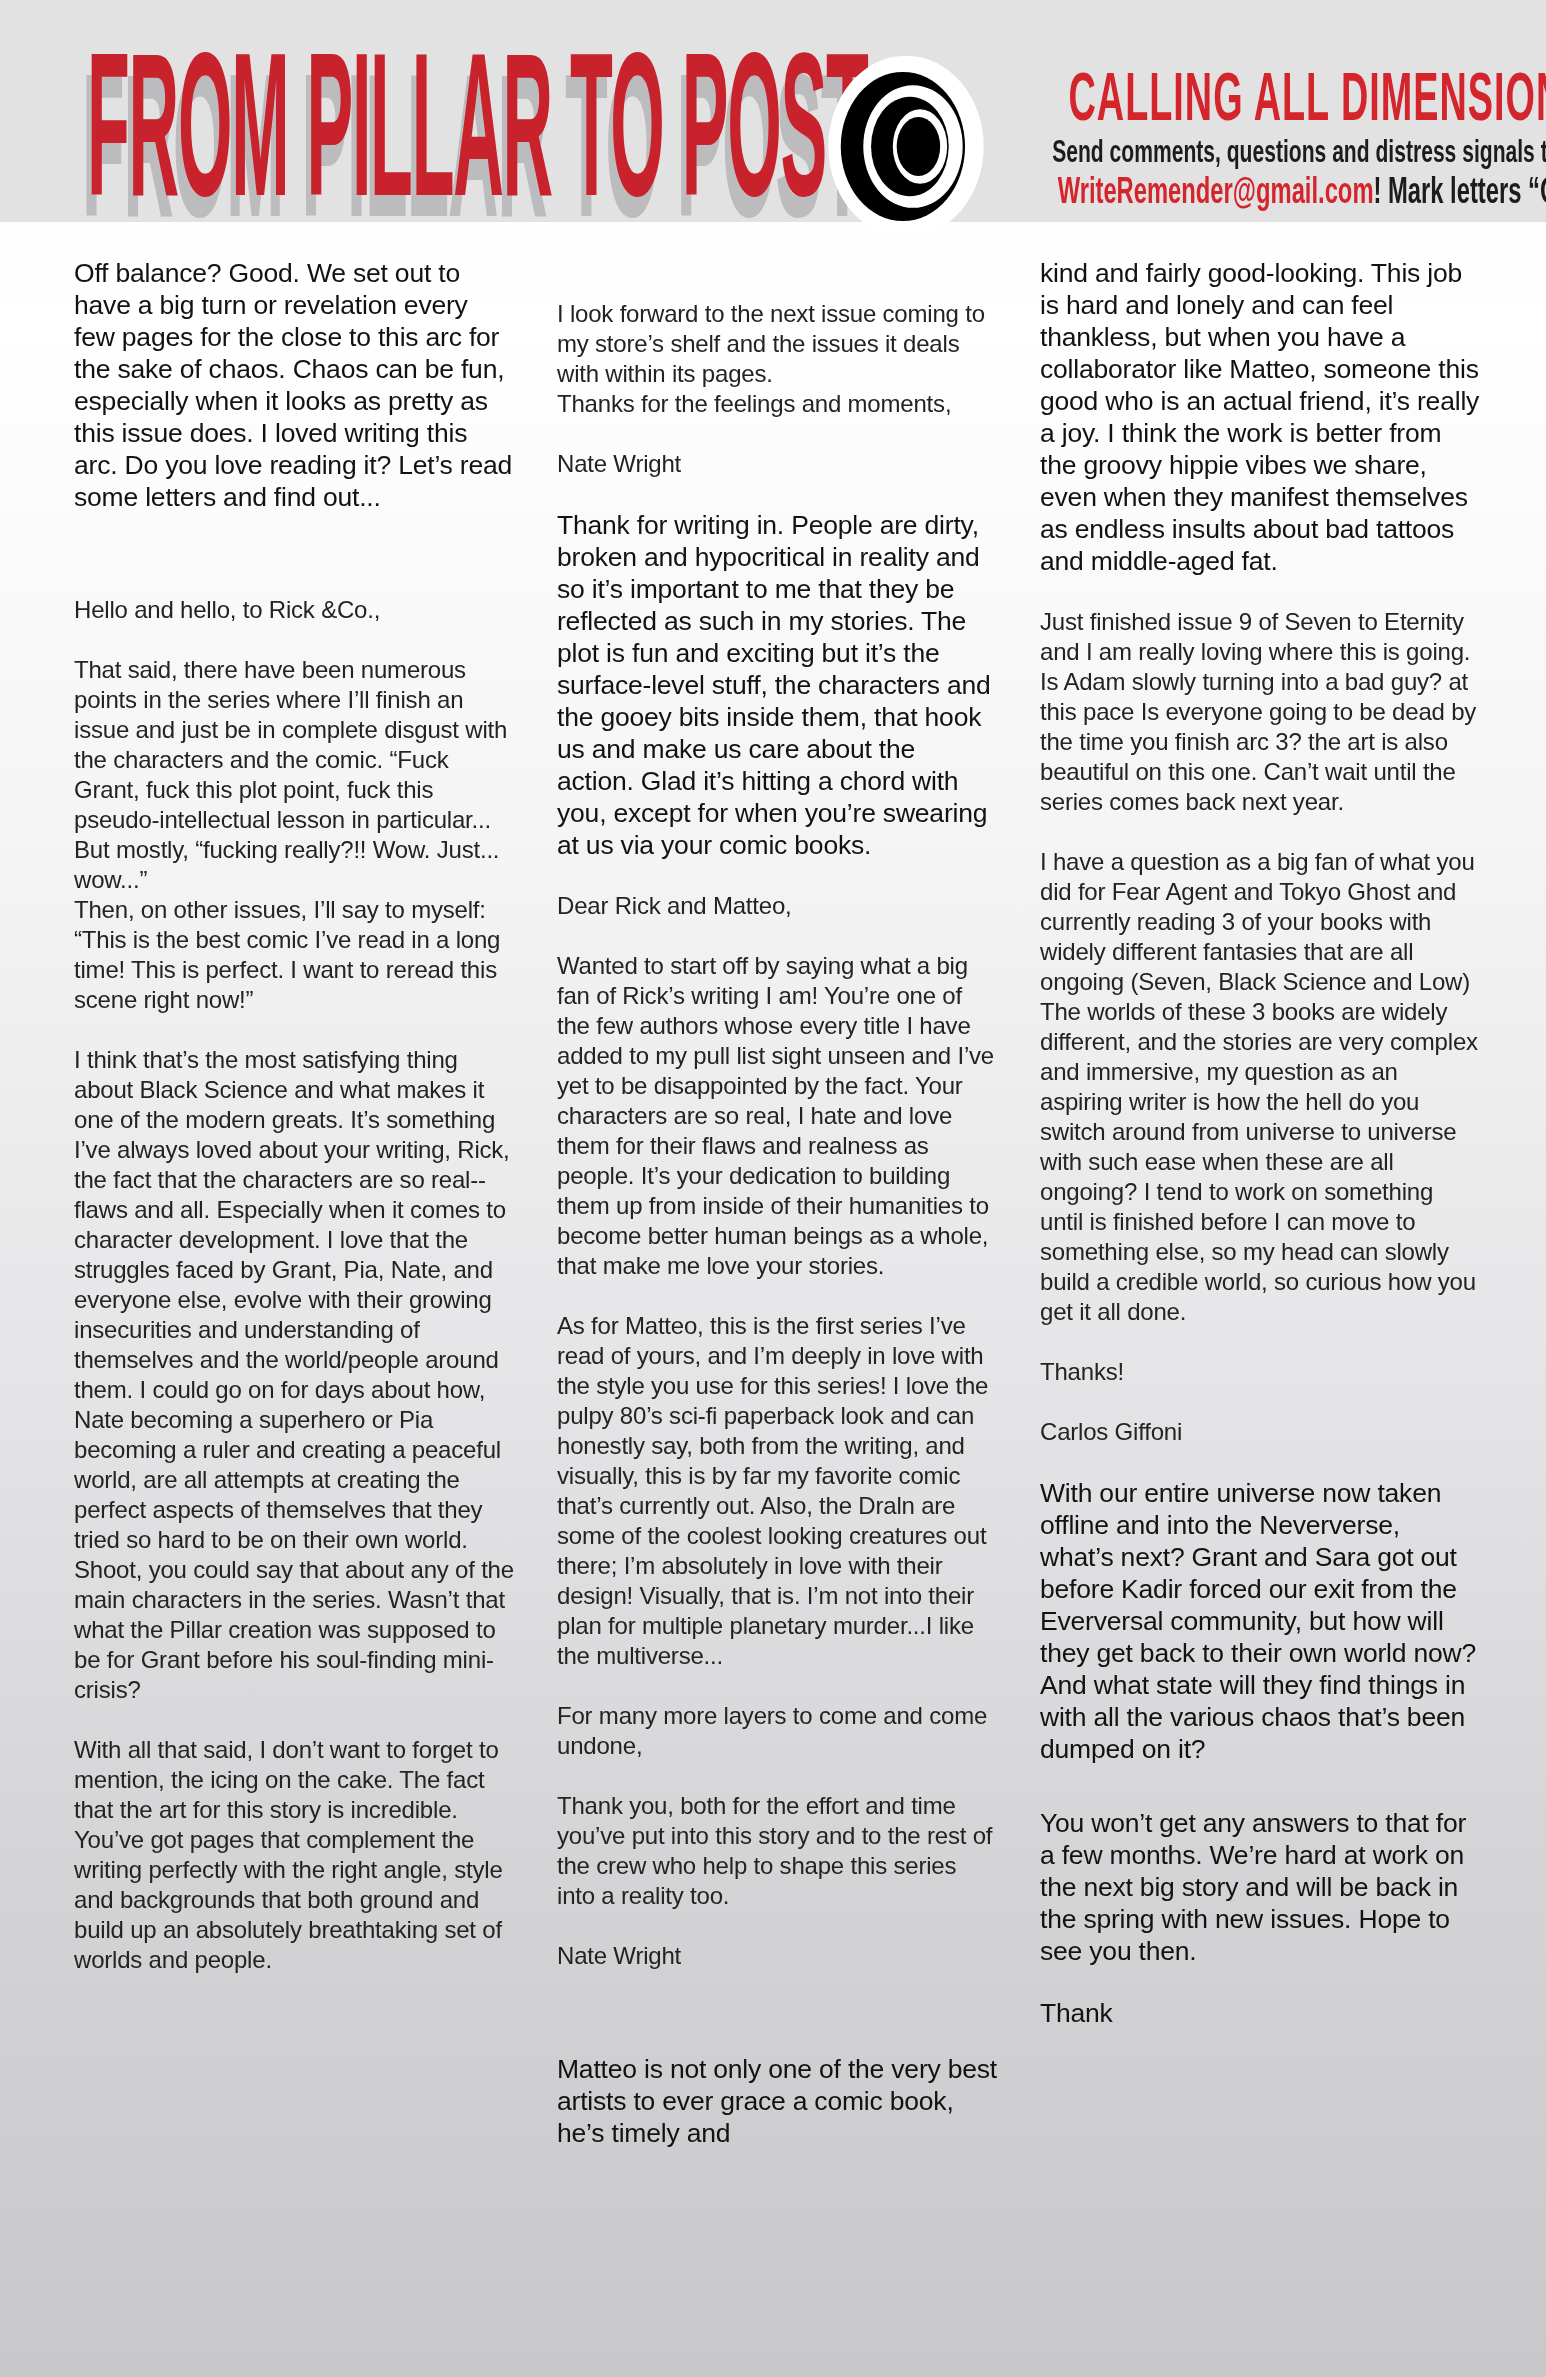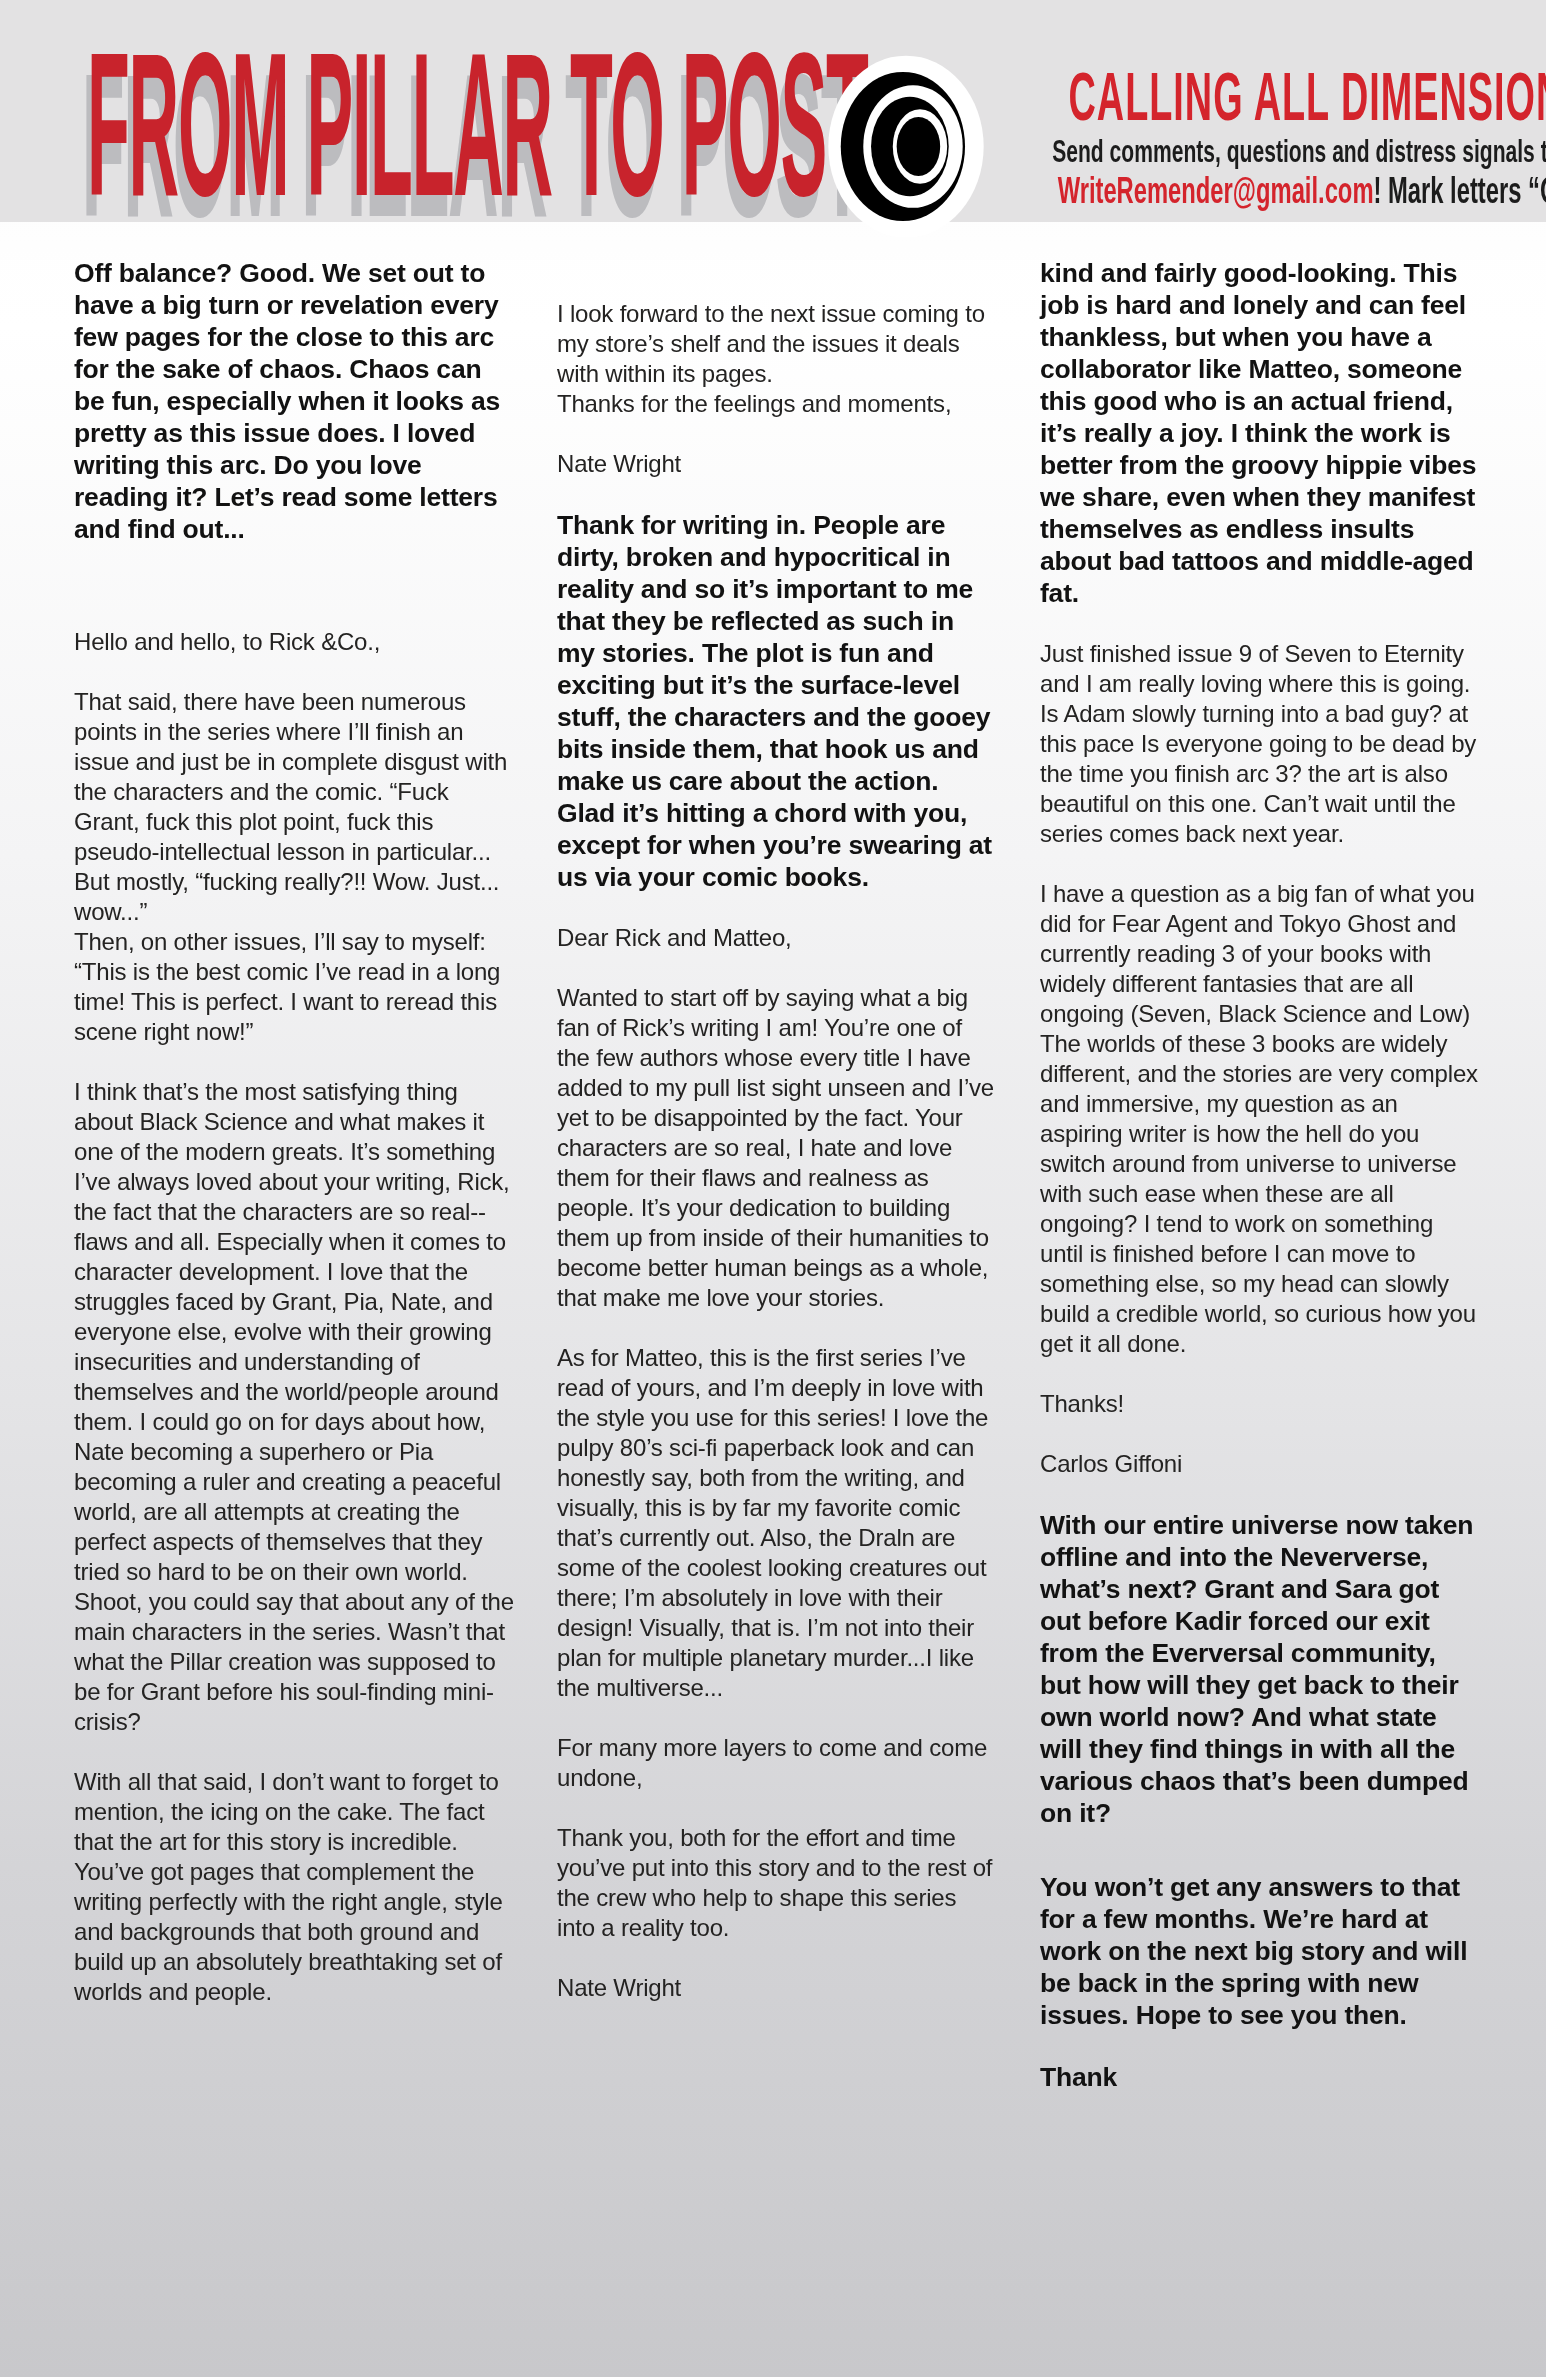--- a/index.html
+++ b/index.html
@@ -56,21 +56,21 @@
   .col{width:440px;flex:0 0 440px;}
   .block{
     margin-top:30px;
     white-space:pre-line;
     color:#242322;
     font-size:24px;line-height:30px;
     letter-spacing:-0.2px;
   }
   .block:first-child{margin-top:0;}
   .block.bold{
-    font-weight:bold;color:#121212;
+    font-weight:normal;color:#121212;
     font-size:26.5px;line-height:32px;letter-spacing:-0.2px;
   }
   .block.gap-sm{margin-top:42px;}
   .block.gap-md{}
   .block.gap-lg{margin-top:82px;}
 </style>
 </head>
 <body>
 
 <div id="page">
@@ -107,20 +107,21 @@
         <div class="block gap-sm">I look forward to the next issue coming to my store’s shelf and the issues it deals with within its pages.
 Thanks for the feelings and moments,</div>
         <div class="block">Nate Wright</div>
         <div class="block bold">Thank for writing in. People are dirty, broken and hypocritical in reality and so it’s important to me that they be reflected as such in my stories. The plot is fun and exciting but it’s the surface-level stuff, the characters and the gooey bits inside them, that hook us and make us care about the action. Glad it’s hitting a chord with you, except for when you’re swearing at us via your comic books.</div>
         <div class="block gap-md">Dear Rick and Matteo,</div>
         <div class="block">Wanted to start off by saying what a big fan of Rick’s writing I am! You’re one of the few authors whose every title I have added to my pull list sight unseen and I’ve yet to be disappointed by the fact. Your characters are so real, I hate and love them for their flaws and realness as people. It’s your dedication to building them up from inside of their humanities to become better human beings as a whole, that make me love your stories.</div>
         <div class="block">As for Matteo, this is the first series I’ve read of yours, and I’m deeply in love with the style you use for this series! I love the pulpy 80’s sci-fi paperback look and can honestly say, both from the writing, and visually, this is by far my favorite comic that’s currently out.  Also, the Draln are some of the coolest looking creatures out there; I’m absolutely in love with their design! Visually, that is.  I’m not into their plan for multiple planetary murder...I like the multiverse...</div>
         <div class="block">For many more layers to come and come undone,</div>
         <div class="block">Thank you, both for the effort and time you’ve put into this story and to the rest of the crew who help to shape this series into a reality too.</div>
         <div class="block">Nate Wright</div>
+        <div class="block bold gap-lg">Matteo is not only one of the very best artists to ever grace a comic book, he’s timely and</div>
       </div>
     <div class="col">
         <div class="block bold">kind and fairly good-looking. This job is hard and lonely and can feel thankless, but when you have a collaborator like Matteo, someone this good who is an actual friend, it’s really a joy. I think the work is better from the groovy hippie vibes we share, even when they manifest themselves as endless insults about bad tattoos and middle-aged fat.</div>
         <div class="block gap-md">Just finished issue 9 of Seven to Eternity and I am really loving where this is going. Is Adam slowly turning into a bad guy? at this pace Is everyone going to be dead by the time you finish arc 3? the art is also beautiful on this one. Can’t wait until the series comes back next year.</div>
         <div class="block">I have a question as a big fan of what you did for Fear Agent and Tokyo Ghost and currently reading 3 of your books with widely different fantasies that are all ongoing (Seven, Black Science and Low) The worlds of these 3 books are widely different, and the stories are very complex and immersive, my question as an aspiring writer is how the hell do you switch around from universe to universe with such ease when these are all ongoing?  I tend to work on something until is finished before I can move to something else, so my head can slowly build a credible world, so curious how you get it all done.</div>
         <div class="block">Thanks!</div>
         <div class="block">Carlos Giffoni</div>
         <div class="block bold">With our entire universe now taken offline and into the Neververse, what’s next? Grant and Sara got out before Kadir forced our exit from the Everversal community, but how will they get back to their own world now? And what state will they find things in with all the various chaos that’s been dumped on it?</div>
         <div class="block bold gap-sm">You won’t get any answers to that for a few months. We’re hard at work on the next big story and will be back in the spring with new issues. Hope to see you then.</div>
         <div class="block bold gap-md">Thank</div>

